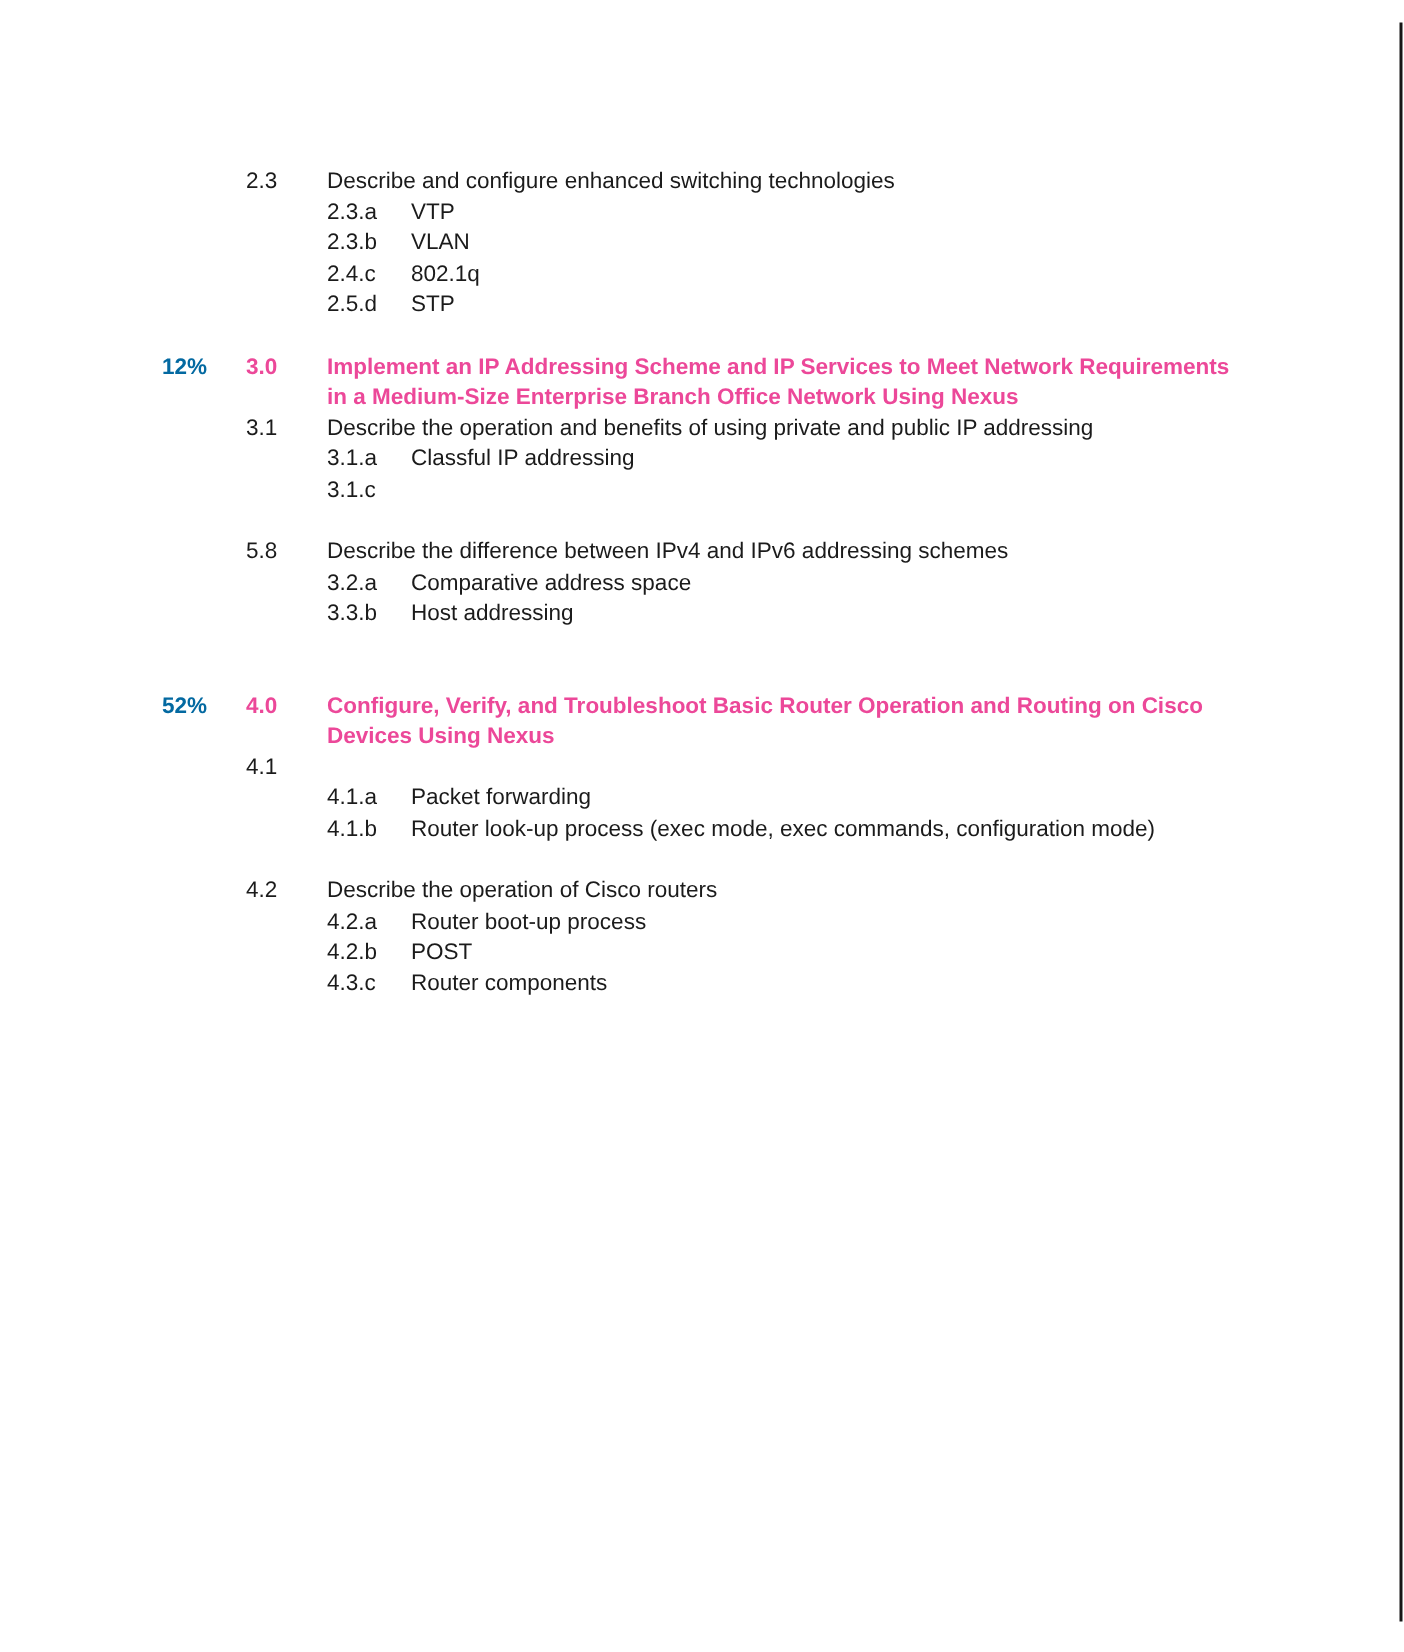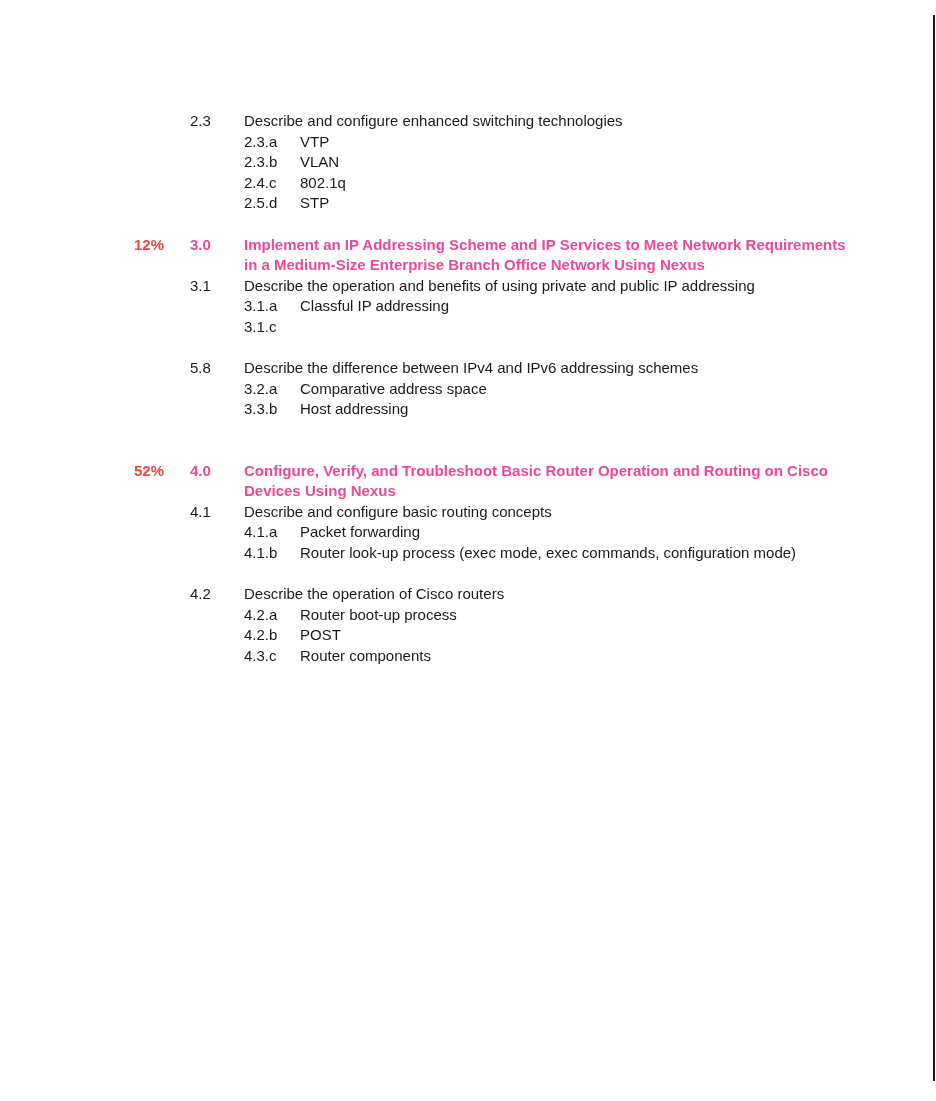--- a/index.html
+++ b/index.html
@@ -8,21 +8,21 @@
     font-family: "Liberation Sans", "DejaVu Sans", sans-serif;
     font-size: 15px;
     line-height: 20.5px;
     color: #1b1b1b;
     position: relative;
     overflow: hidden;
   }
   .page { position: absolute; inset: 0; background: #ffffff; }
   .content { position: absolute; top: 111px; left: 0; width: 936px; }
   .row { display: flex; padding-left: 108px; }
-  .pct { width: 56px; font-weight: 700; color: #ef4444; flex: none; margin-left: 26px; }
+  .pct { width: 56px; font-weight: 700; color: #0369a1; flex: none; }
   .num { width: 54px; flex: none; }
   .ttl { flex: 1; }
   .tl  { display: block; }
   .subrow { display: flex; }
   .subnum { width: 56px; flex: none; }
   .subtext { flex: 1; }
   .head .num, .head .ttl { font-weight: 700; color: #ec4899; }
   .mt1 { margin-top: 21px; }
   .mt2 { margin-top: 41px; }
   .edge {
@@ -153,23 +153,20 @@
           <span class="tl">Configure, Verify, and Troubleshoot Basic Router Operation and Routing on Cisco</span>
           <span class="tl">Devices Using Nexus</span>
         </span>
       </div>
     </section>
 
     <section class="block">
       <div class="row">
         <span class="pct"></span>
         <span class="num">4.1</span>
-        <span class="ttl">
-            <span class="tl">Describe and configure basic routing concepts</span>
-          </span>
       </div>
       <div class="row">
         <span class="pct"></span>
           <span class="num"></span>
         <span class="ttl subrow">
             <span class="subnum">4.1.a</span>
             <span class="subtext">Packet forwarding</span>
           </span>
       </div>
       <div class="row">

